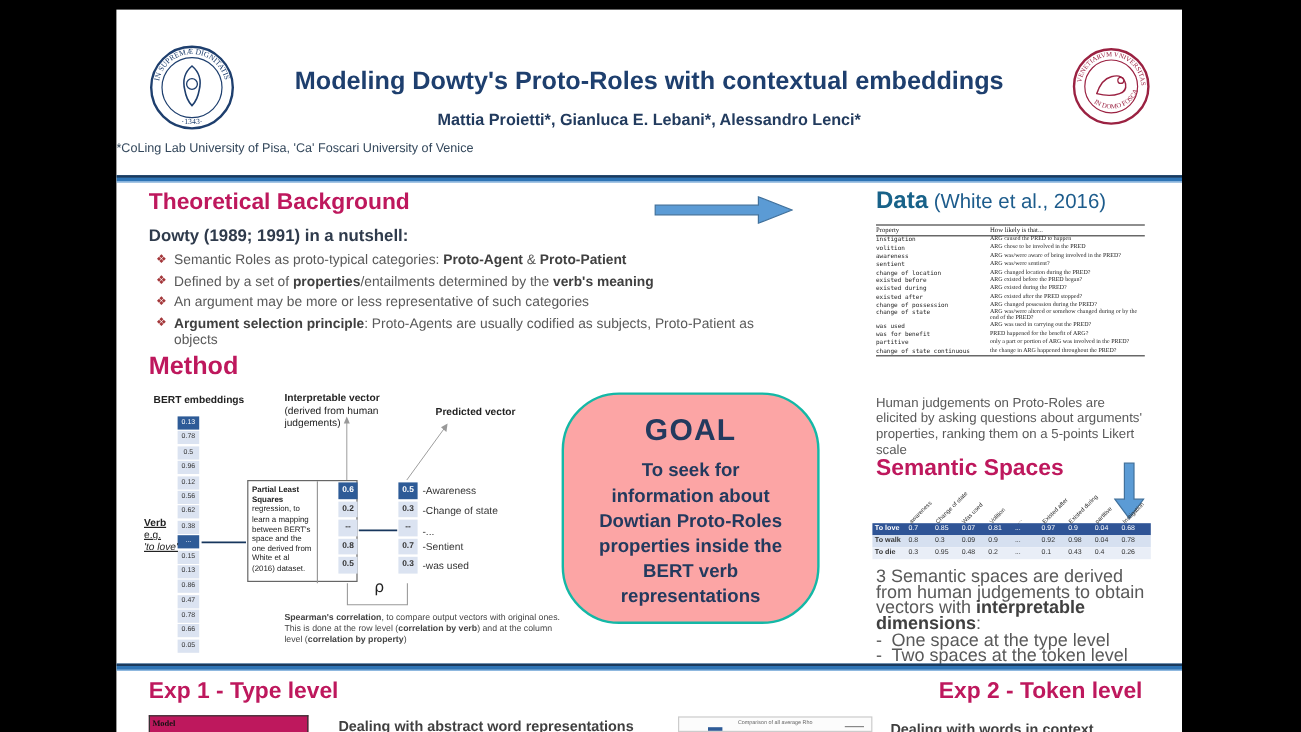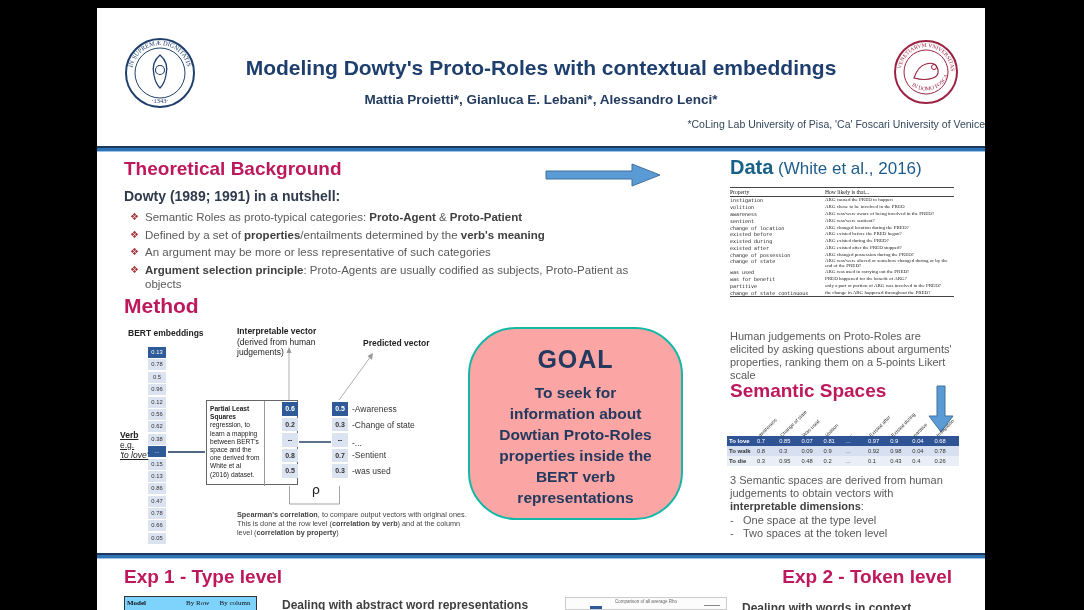--- a/index.html
+++ b/index.html
@@ -9,21 +9,21 @@
             background:#fff; overflow:hidden; }
 
   
   .hdr { position:absolute; left:0; top:0; width:100%; height:138px; }
   .title1 { position:absolute; left:0; right:0; top:18px; text-align:center;
             font-size:21px; font-weight:700; color:#1e3f6e; }
   .title2 { position:absolute; left:0; right:0; top:48px; text-align:center;
             font-size:21px; font-weight:700; color:#1e3f6e; }
   .authors { position:absolute; left:0; right:0; top:84px; text-align:center;
              font-size:13.5px; font-weight:700; color:#223b5e; }
-  .affil { position:absolute; left:0; right:0; top:110px; text-align:right;
+  .affil { position:absolute; left:0; right:0; top:110px; text-align:left;
            font-size:10.5px; color:#33475b; }
   .logo { position:absolute; top:25px; }
   .logo-pisa { left:26px; }
   .logo-venice { right:25px; top:28px; }
 
   .divider { position:absolute; left:0; width:100%; height:6px;
              background:#2e74b5; border-top:2px solid #1b3a5c;
              border-bottom:1px solid #9dc3e6; }
   .div-top { top:138px; } .div-bottom { top:545px; }
 
@@ -99,33 +99,33 @@
   .ss-headers { position:relative; height:26px; }
   .ss-hdr { position:absolute; bottom:-2px; font-size:5px; color:#333; white-space:nowrap;
             transform:rotate(-45deg); transform-origin:left bottom; }
   .ss-row { display:flex; height:10px; }
   .ss-row .lbl { width:30px; font-size:6px; font-weight:700; line-height:10px; padding-left:2px; }
   .ss-row .val { width:22.2px; font-size:5.8px; line-height:10px; }
   .ss-r0 { background:#2f5496; color:#fff; }
   .ss-r1 { background:#d6e0f0; color:#333; }
   .ss-r2 { background:#e9eef7; color:#333; }
   .ss-caption { position:absolute; left:633px; top:466px; width:230px;
-                font-size:11px; line-height:13px; color:#595959; }
+                font-size:15px; line-height:13px; color:#595959; }
   .ss-caption .b { color:#404040; }
   .ss-items { margin-top:1px; }
   .ss-item { display:flex; }
   .ss-item .dash { width:13px; }
 
   
   .exp1-head { left:27px; top:558px; }
   .exp2-head { right:33px; top:558px; }
   .mini-table { position:absolute; left:27px; top:588px; width:133px; height:14px;
-                border:1px solid #333; background:#7dd3fc; display:flex;
+                border:1px solid #333; background:#be185d; display:flex;
                 font-family:"Liberation Serif", serif; font-size:7px; color:#111;
-                border-bottom:none; }
+                border-bottom:none;flex-direction:column; }
   .mini-table .mt-c { padding:1.5px 2px; }
   .mini-table .mt-0 { width:60px; font-weight:700; }
   .mini-table .mt-1 { width:34px; }
   .mini-table .mt-2 { width:39px; }
   .exp-caption { position:absolute; font-size:12px; font-weight:700; color:#3f3f3f; }
   .cap1 { left:185px; top:590px; }
   .cap2 { left:645px; top:593px; }
   .mini-chart { position:absolute; left:468px; top:589px; width:162px; height:13px;
                 background:#fcfcfc; border:0.5px solid #ccc; }
   .mini-chart .mc-title { text-align:center; font-size:4.5px; color:#666; padding-top:1px; }

